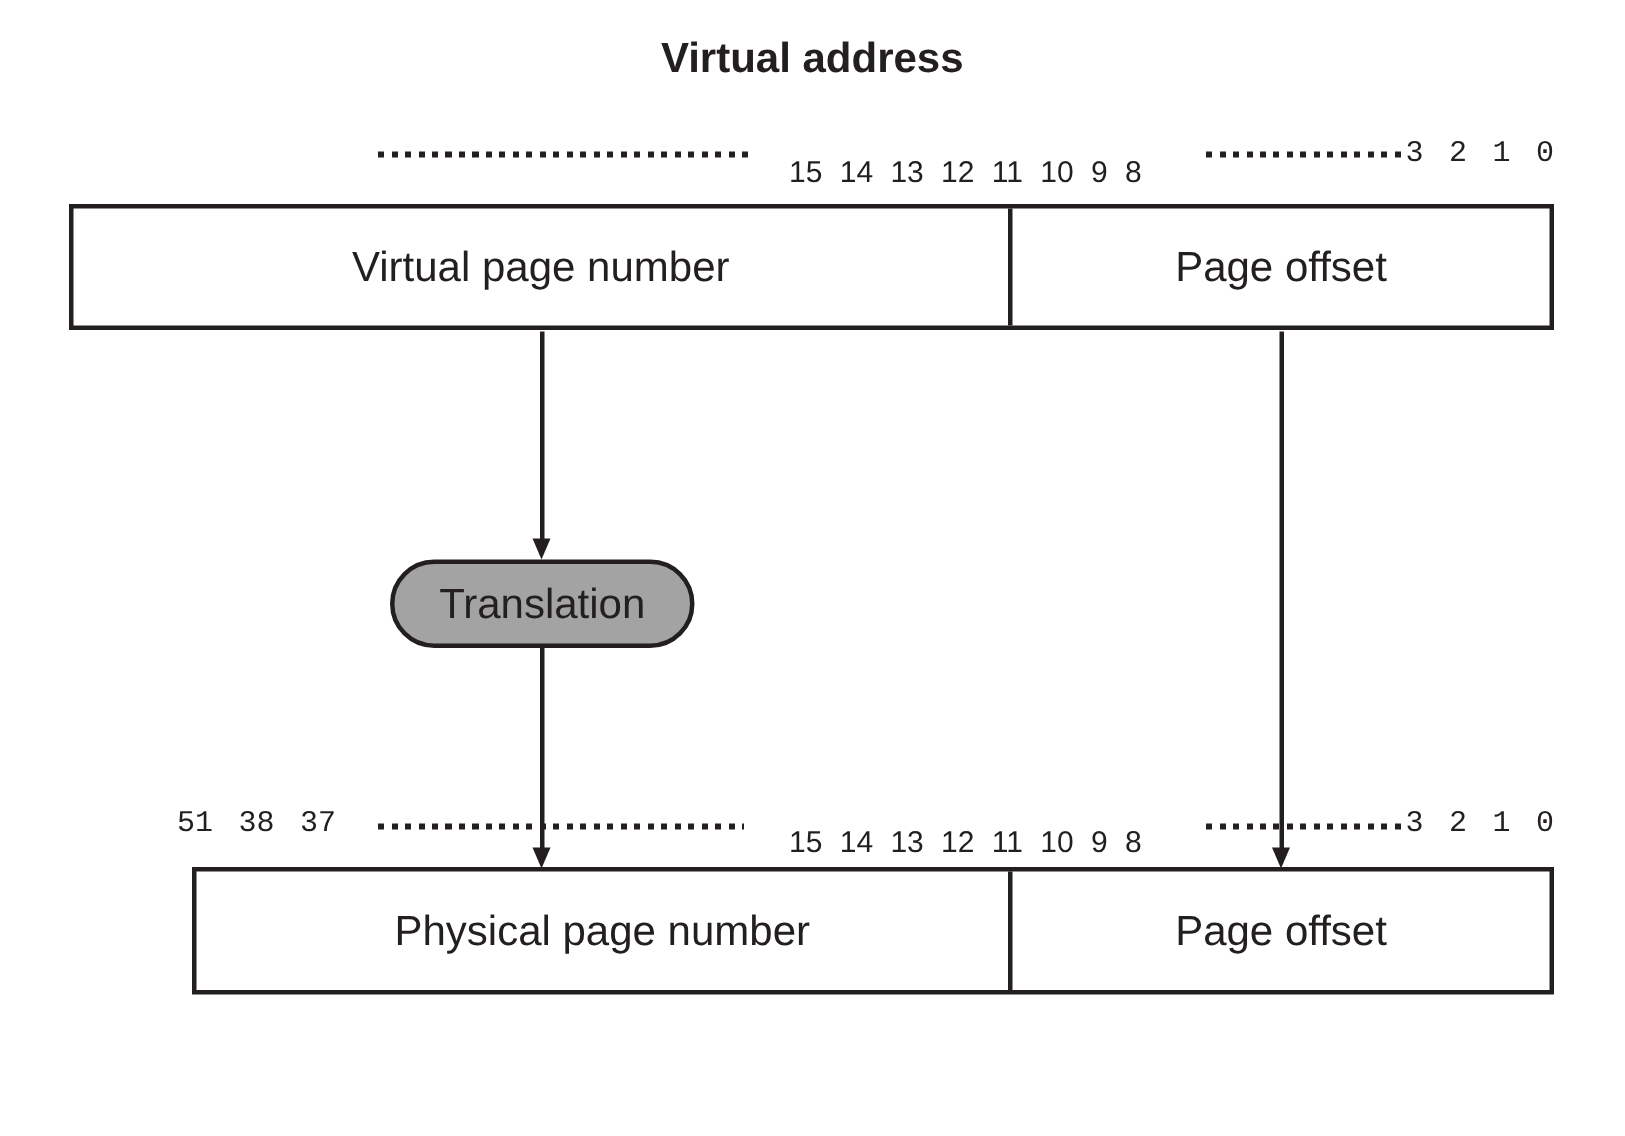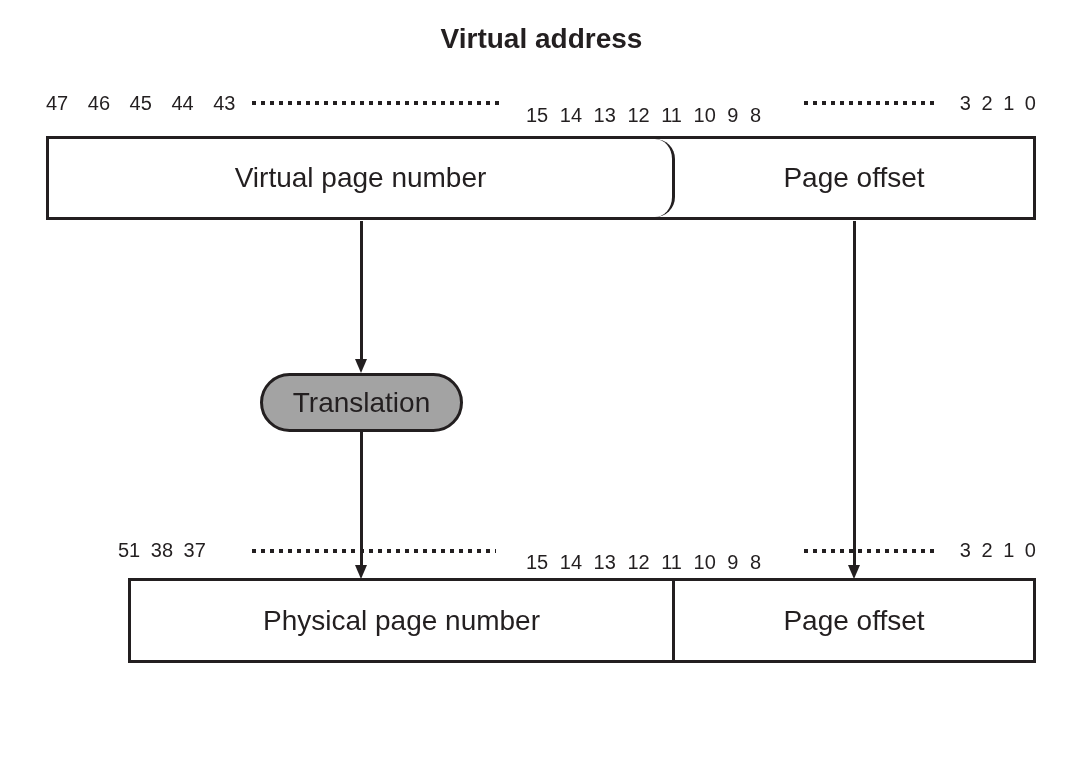--- a/index.html
+++ b/index.html
@@ -25,21 +25,21 @@
   #title-bottom { top: 700px; }
 
   .bits {
     position: absolute;
     font-size: 20px;
     line-height: 24px;
     white-space: pre;
   }
   .ws-wide   { word-spacing: 14px; }
   .ws-mid    { word-spacing: 6px; margin-top: 12px; }
-  .ws-narrow { word-spacing: 5px; }
+  .ws-narrow { word-spacing: 5px; font-family: Liberation Mono, monospace; }
 
   .dots {
     position: absolute;
     height: 4px;
     background: repeating-linear-gradient(to right, #231f20 0 4px, transparent 4px 9px);
   }
 
   .addr-box {
     position: absolute;
     border: 3px solid #231f20;
@@ -50,21 +50,21 @@
   #virtual-box  { left: 46px;  top: 136px; width: 990px; height: 84px; }
   #physical-box { left: 128px; top: 578px; width: 908px; height: 85px; }
   .cell {
     display: flex;
     align-items: center;
     justify-content: center;
     font-size: 28px;
     box-sizing: border-box;
   }
   .cell.left { border-right: 3px solid #231f20; }
-  #virtual-box  .cell.left { width: 626px; border-radius: 20px; }
+  #virtual-box  .cell.left { width: 626px; }
   #physical-box .cell.left { width: 544px; }
   .cell.right { flex: 1; }
 
   .vline {
     position: absolute;
     width: 3px;
     background: #231f20;
   }
   #line-vpn-to-translation { left: 360px; top: 221px; height: 139px; }
   #line-translation-to-ppn { left: 360px; top: 431px; height: 135px; }
@@ -104,21 +104,20 @@
   .dotrow-top  { top: 101px; }
   .dotrow-bot  { top: 549px; }
 </style>
 </head>
 <body>
 
 <div id="canvas">
 
   <div class="title" id="title-top">Virtual address</div>
 
-  <span class="bits bitrow-top ws-wide" style="left:46px;">47 46 45 44 43</span>
   <div class="dots dotrow-top" style="left:252px; width:251px;"></div>
   <span class="bits bitrow-top ws-mid" style="left:526px;">15 14 13 12 11 10 9 8</span>
   <div class="dots dotrow-top" style="left:804px; width:132px;"></div>
   <span class="bits bitrow-top ws-narrow" style="right:47px;">3 2 1 0</span>
 
   <div class="addr-box" id="virtual-box">
     <div class="cell left">Virtual page number</div>
     <div class="cell right">Page offset</div>
   </div>
 

